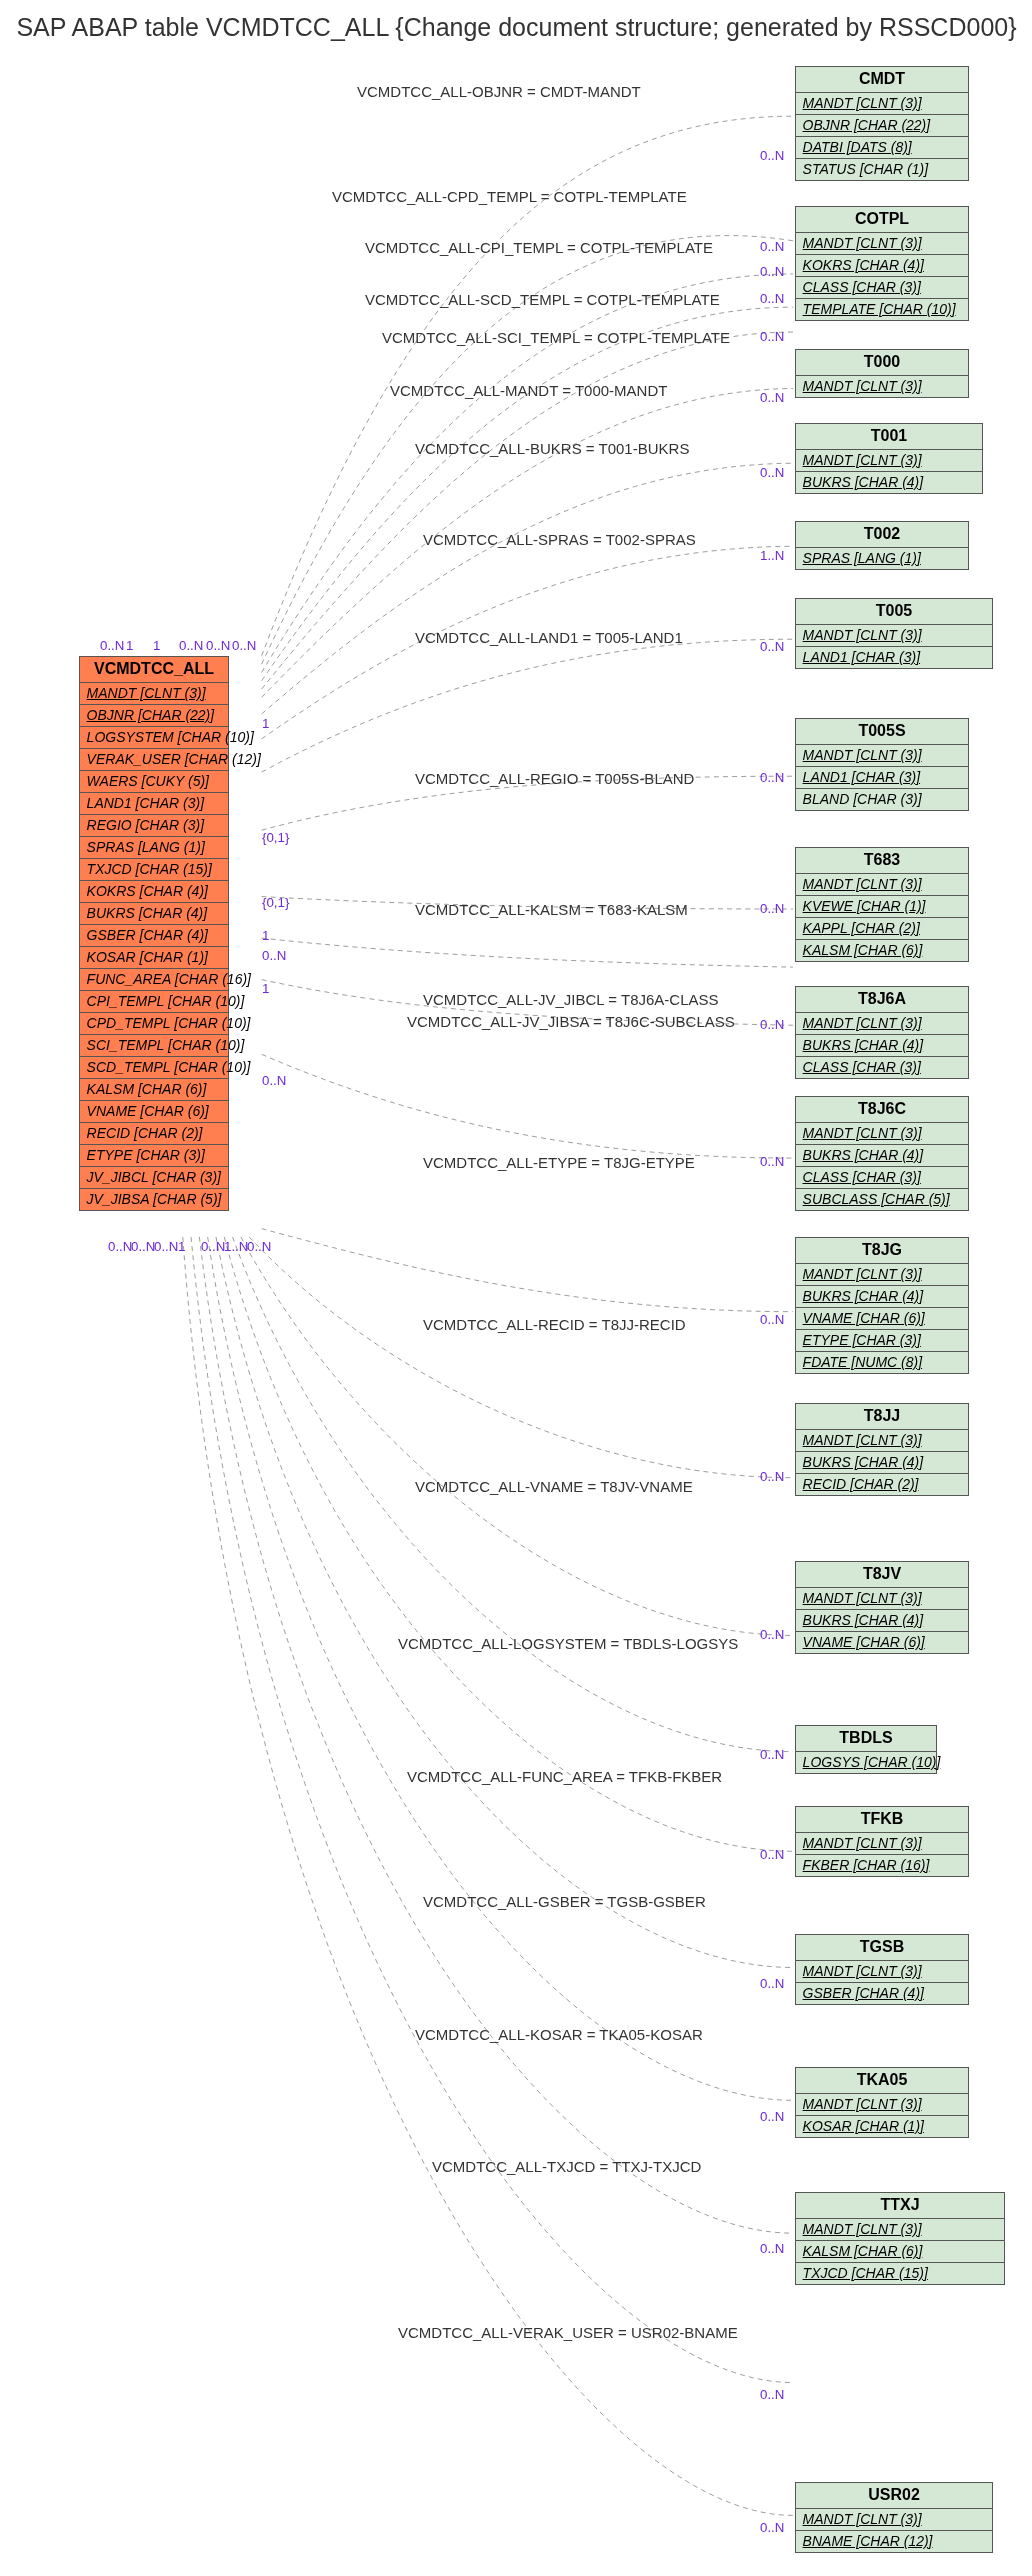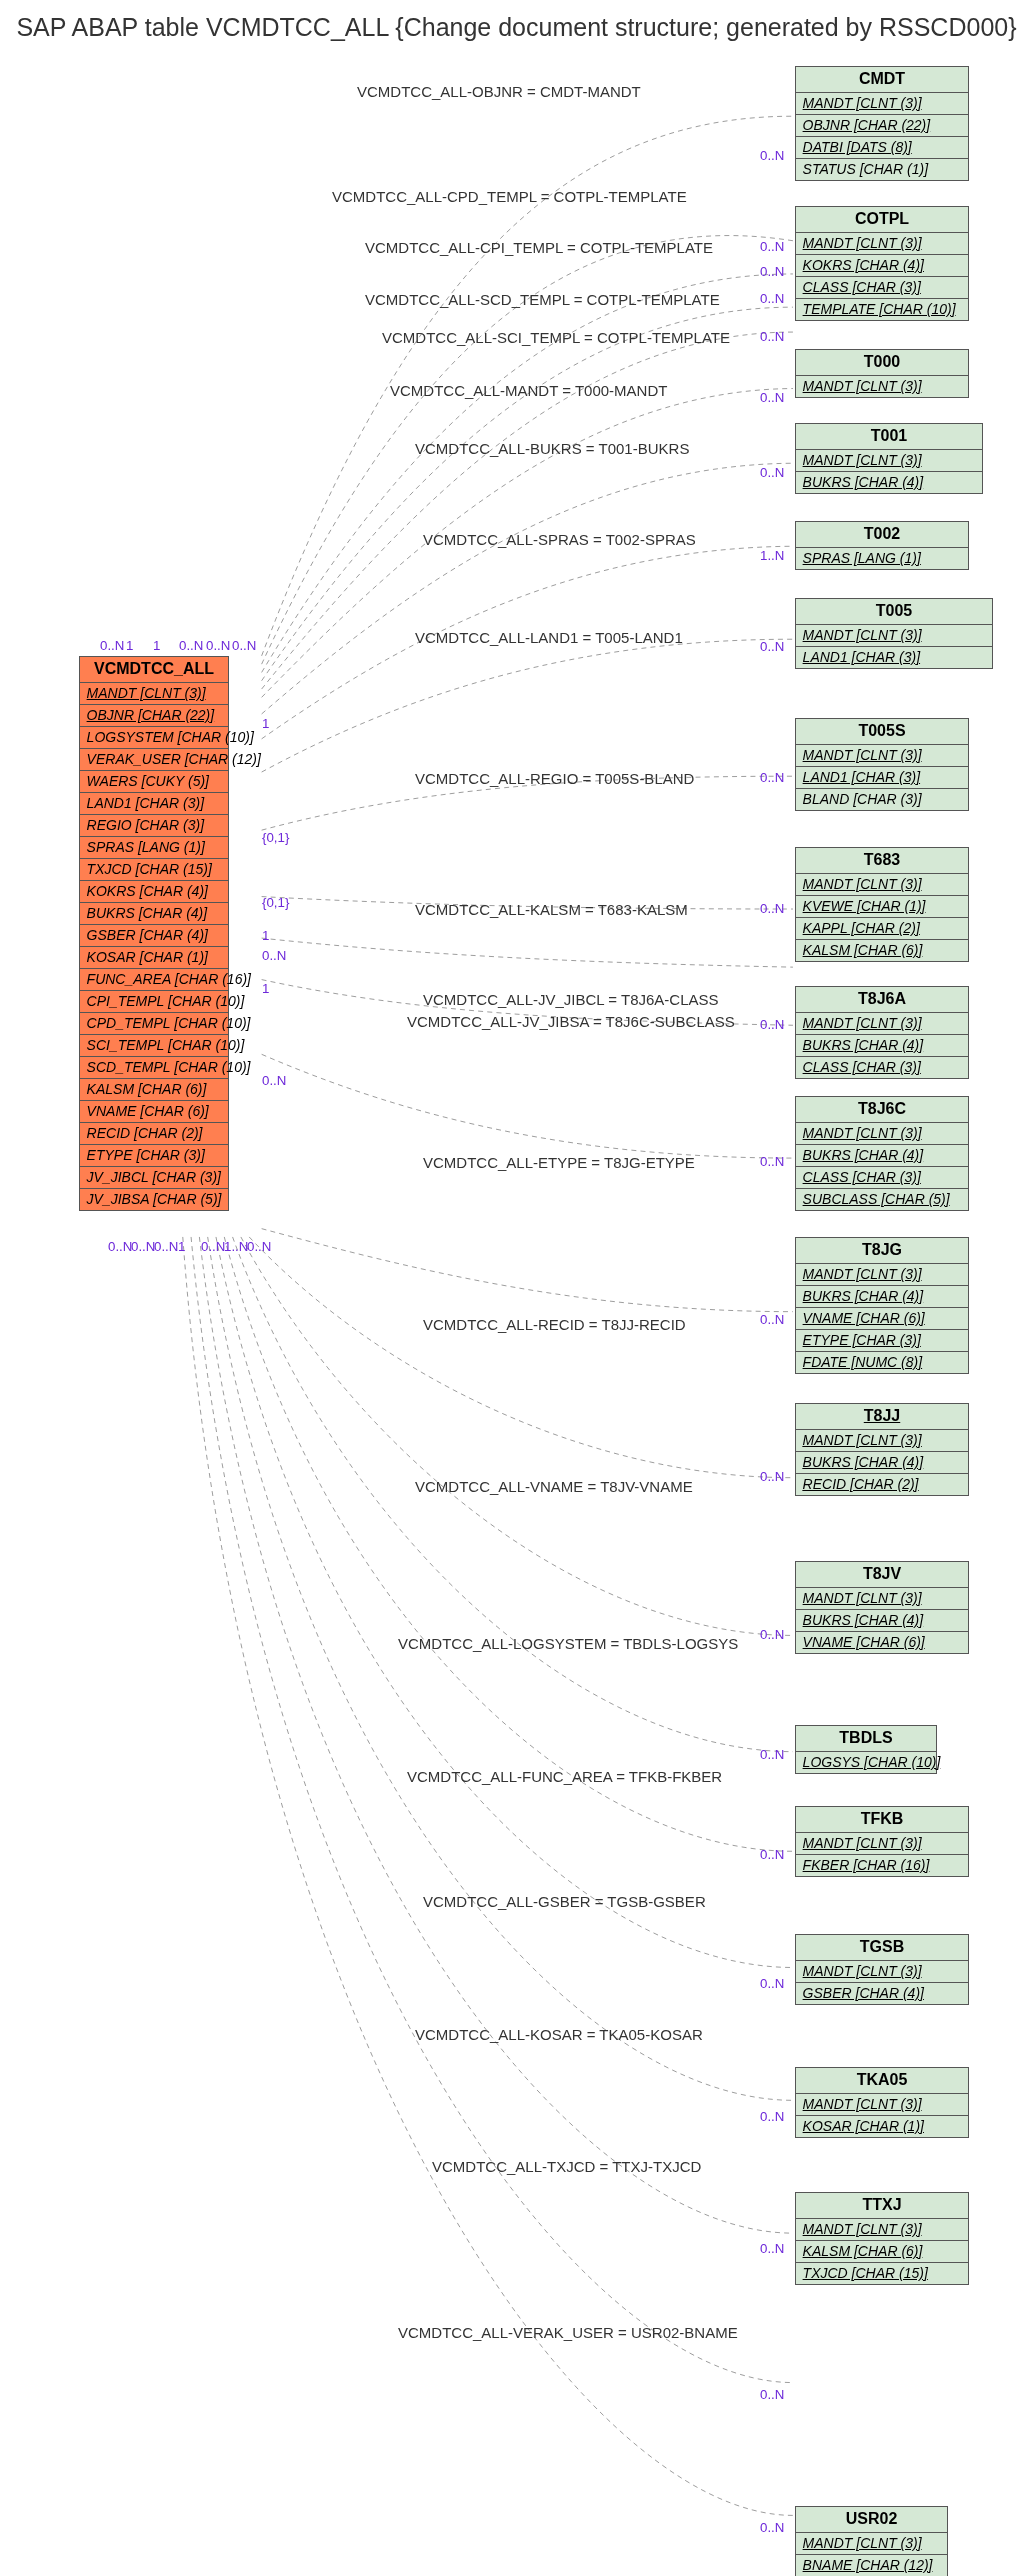--- a/index.html
+++ b/index.html
@@ -226,21 +226,21 @@
         <div class="entity-row underline">SUBCLASS [CHAR (5)]</div>
       </div>
       <div class="entity" style="left: 795px; top: 1237px; width: 174px;">
         <div class="entity-header">T8JG</div>
         <div class="entity-row underline">MANDT [CLNT (3)]</div>
         <div class="entity-row underline">BUKRS [CHAR (4)]</div>
         <div class="entity-row underline">VNAME [CHAR (6)]</div>
         <div class="entity-row underline">ETYPE [CHAR (3)]</div>
         <div class="entity-row underline">FDATE [NUMC (8)]</div>
       </div>
-      <div class="entity" style="left: 795px; top: 1403px; width: 174px; text-decoration: underline;">
+      <div class="entity" style="left: 795px; top: 1403px; width: 174px;">
         <div class="entity-header">T8JJ</div>
         <div class="entity-row underline">MANDT [CLNT (3)]</div>
         <div class="entity-row underline">BUKRS [CHAR (4)]</div>
         <div class="entity-row underline">RECID [CHAR (2)]</div>
       </div>
       <div class="entity" style="left: 795px; top: 1561px; width: 174px;">
         <div class="entity-header">T8JV</div>
         <div class="entity-row underline">MANDT [CLNT (3)]</div>
         <div class="entity-row underline">BUKRS [CHAR (4)]</div>
         <div class="entity-row underline">VNAME [CHAR (6)]</div>
@@ -257,27 +257,27 @@
       <div class="entity" style="left: 795px; top: 1934px; width: 174px;">
         <div class="entity-header">TGSB</div>
         <div class="entity-row underline">MANDT [CLNT (3)]</div>
         <div class="entity-row underline">GSBER [CHAR (4)]</div>
       </div>
       <div class="entity" style="left: 795px; top: 2067px; width: 174px;">
         <div class="entity-header">TKA05</div>
         <div class="entity-row underline">MANDT [CLNT (3)]</div>
         <div class="entity-row underline">KOSAR [CHAR (1)]</div>
       </div>
-      <div class="entity" style="left: 795px; top: 2192px; width: 174px;">
+      <div class="entity" style="left: 795px; top: 2192px; width: 210px;">
         <div class="entity-header">TTXJ</div>
         <div class="entity-row underline">MANDT [CLNT (3)]</div>
         <div class="entity-row underline">KALSM [CHAR (6)]</div>
         <div class="entity-row underline">TXJCD [CHAR (15)]</div>
       </div>
-      <div class="entity" style="left: 795px; top: 2482px; width: 153px; margin-top: 24px;">
+      <div class="entity" style="left: 795px; top: 2482px; width: 198px;">
         <div class="entity-header">USR02</div>
         <div class="entity-row underline">MANDT [CLNT (3)]</div>
         <div class="entity-row underline">BNAME [CHAR (12)]</div>
       </div>
     </div>
 
 <div id="edge-labels">
       <div class="edge-label" style="left: 357px; top: 83px;">VCMDTCC_ALL-OBJNR = CMDT-MANDT</div>
       <div class="edge-label" style="left: 332px; top: 188px;">VCMDTCC_ALL-CPD_TEMPL = COTPL-TEMPLATE</div>
       <div class="edge-label" style="left: 365px; top: 239px;">VCMDTCC_ALL-CPI_TEMPL = COTPL-TEMPLATE</div>

